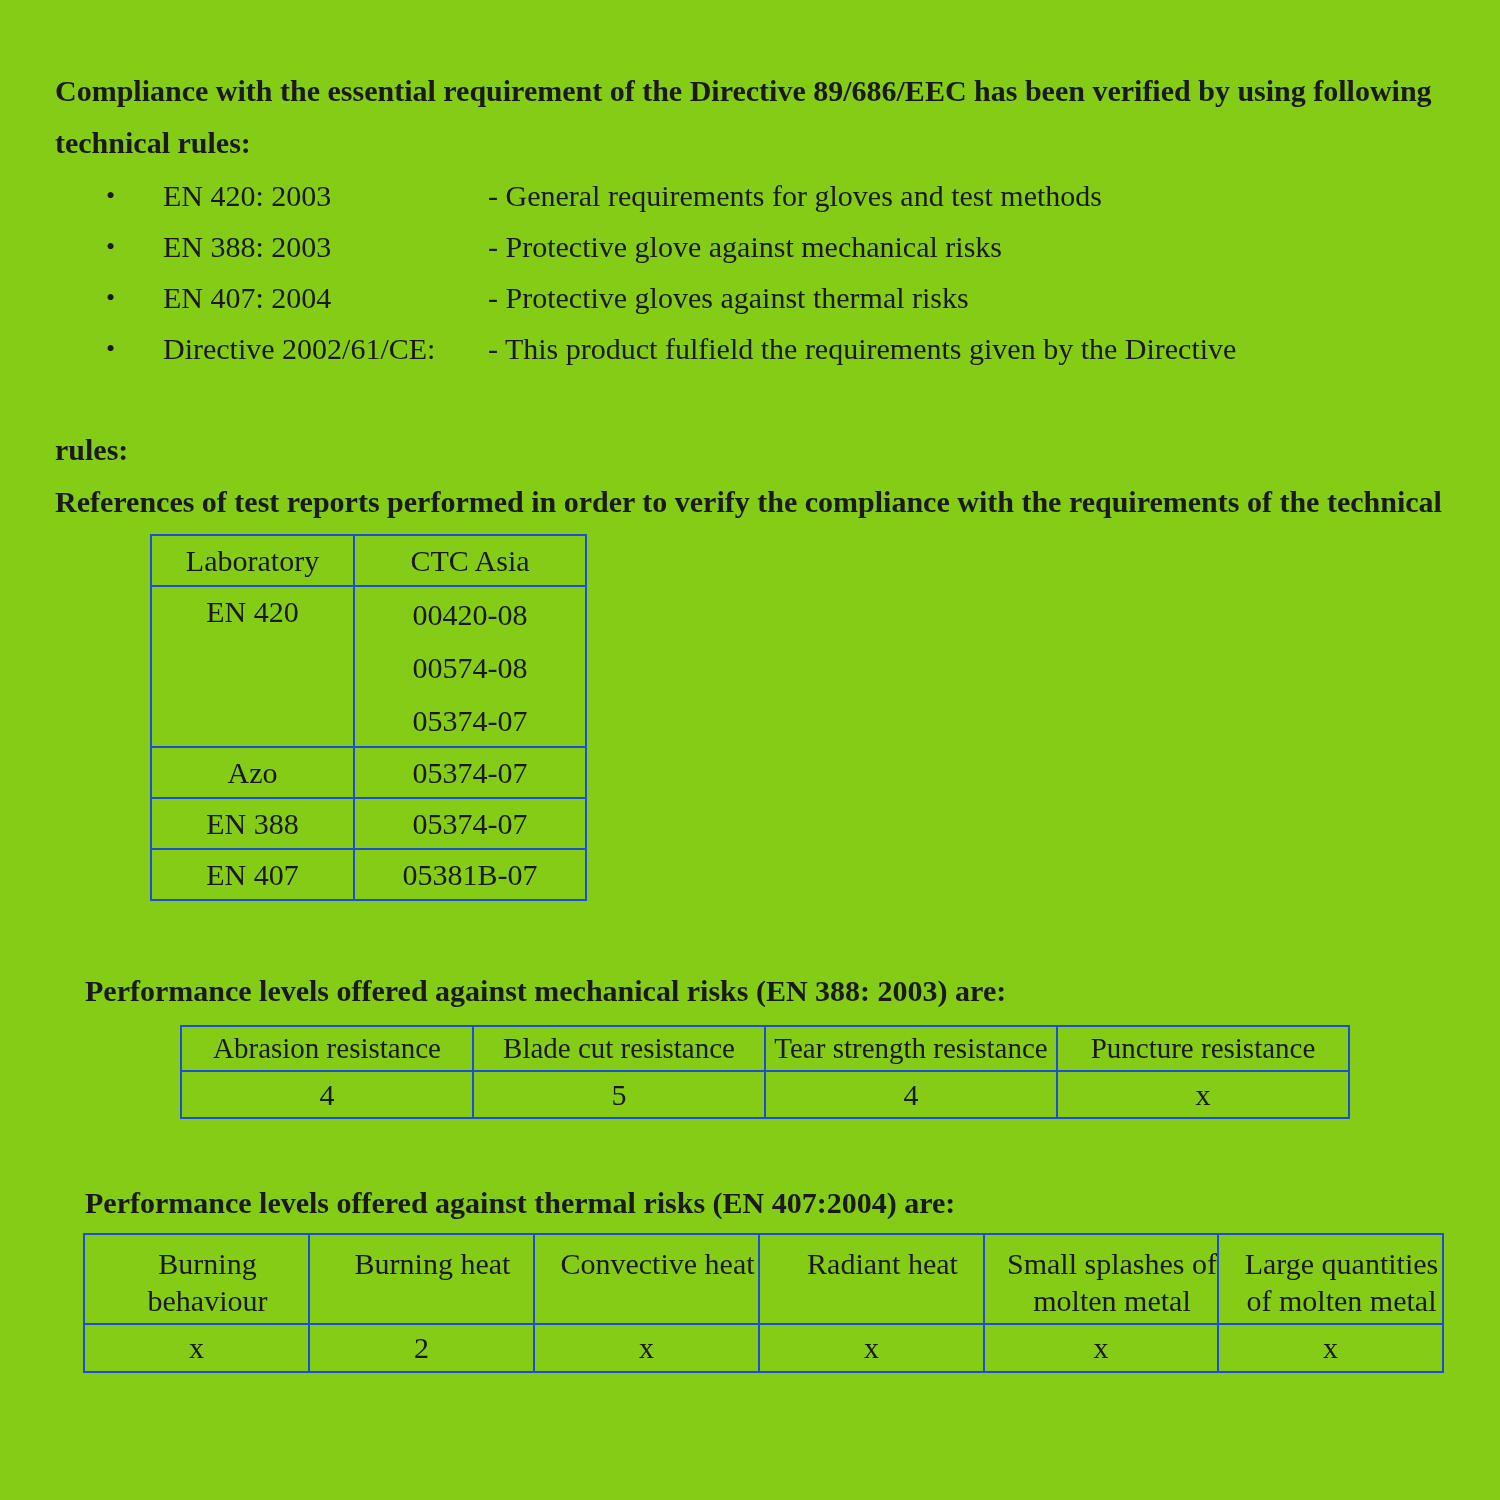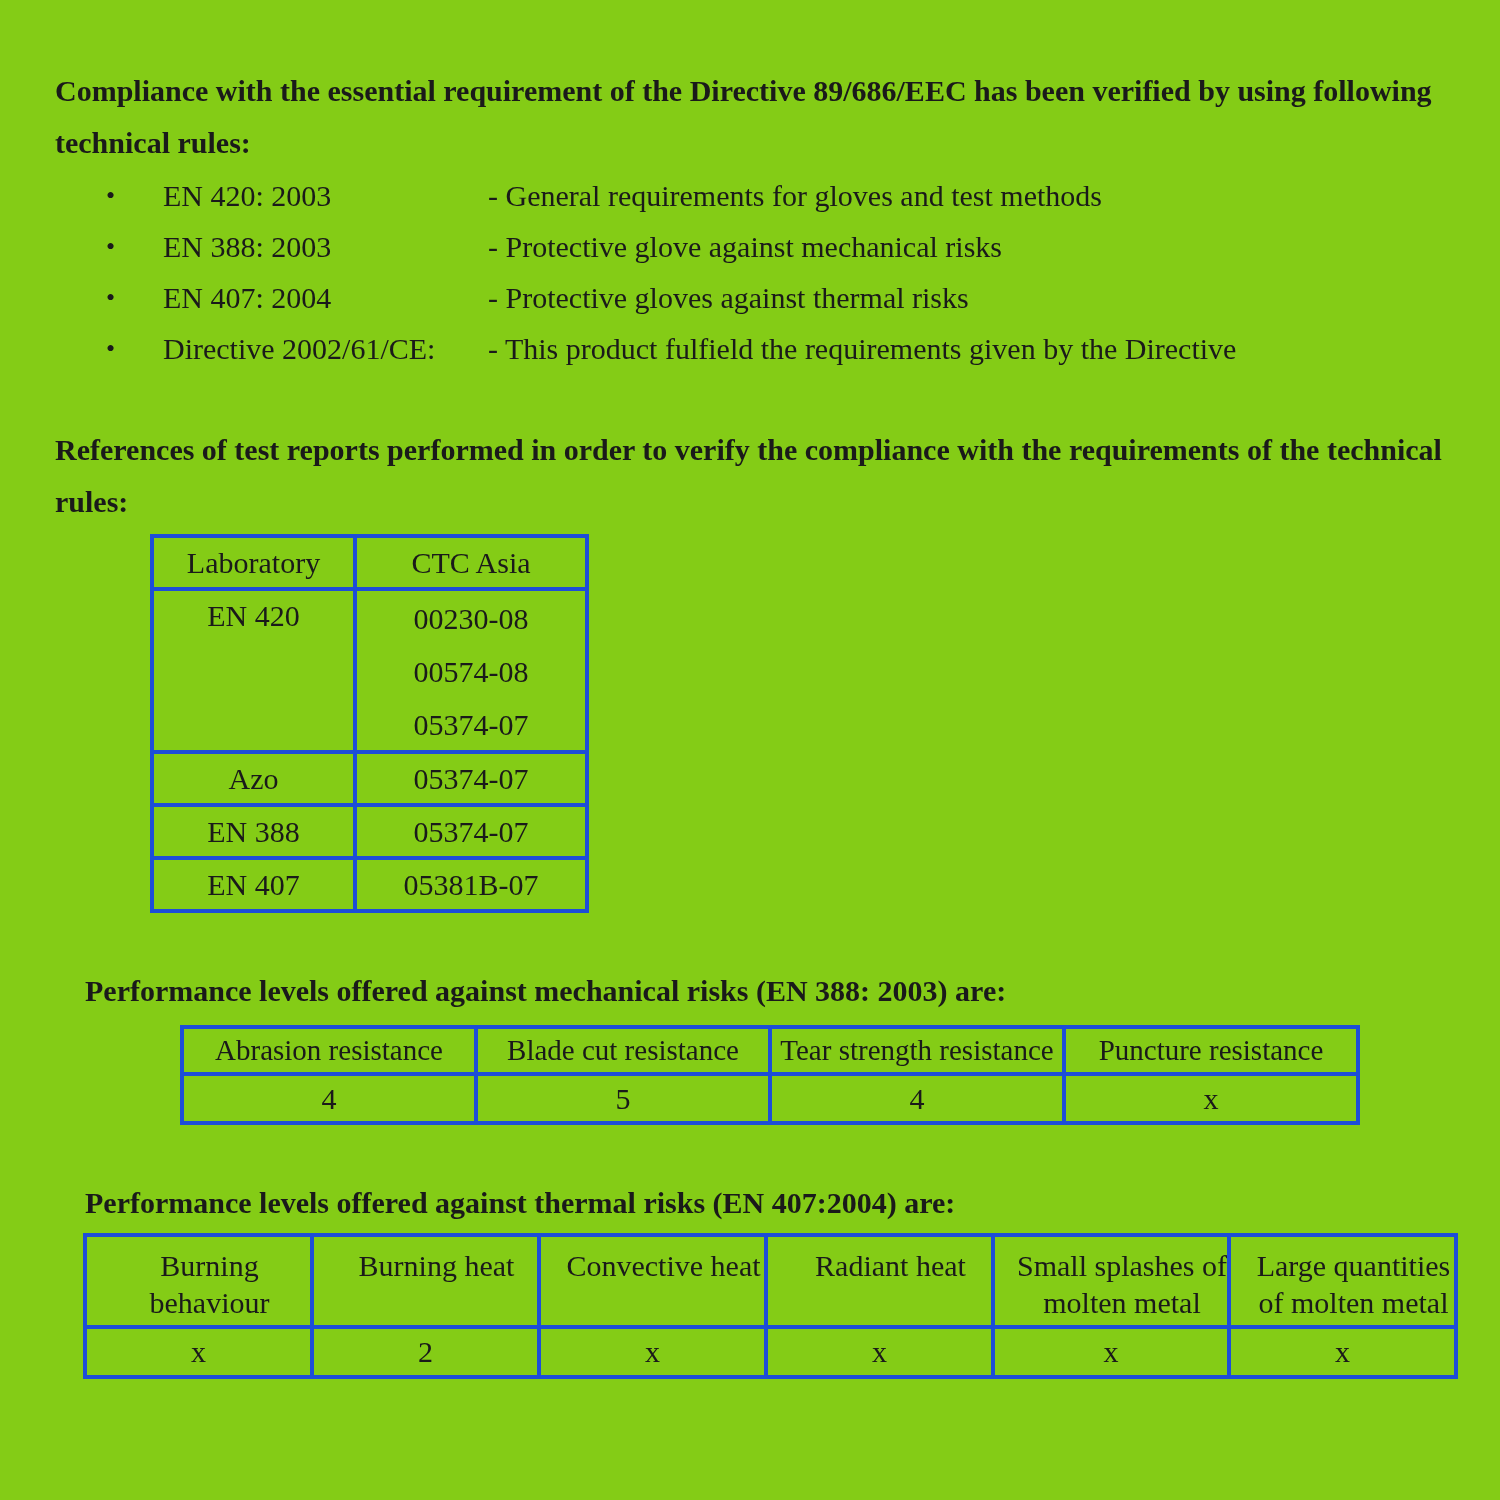--- a/index.html
+++ b/index.html
@@ -38,21 +38,21 @@
   .rule-name   { position: absolute; left: 163px; top: 0; white-space: nowrap; }
   .rule-desc   { position: absolute; left: 488px; top: 0; white-space: nowrap; }
 
   table {
     border-collapse: collapse;
     table-layout: fixed;
     font-size: 30px;
     color: #1a1a1a;
   }
   td {
-    border: 4px solid #1d4ed8;
+    border: 2px solid #1d4ed8;
     text-align: center;
     vertical-align: middle;
     padding: 0;
     overflow: hidden;
   }
 
   .lab-table { left: 150px; top: 534px; }
   .lab-table .col-label { width: 203px; }
   .lab-table .col-report { width: 232px; }
   .lab-table .hdr-row td { height: 49px; }
@@ -105,38 +105,38 @@
     <span class="rule-name">EN 407: 2004</span>
     <span class="rule-desc">- Protective gloves against thermal risks</span>
   </div>
   <div class="abs rule-row" style="top:329px">
     <span class="rule-bullet">•</span>
     <span class="rule-name">Directive 2002/61/CE:</span>
     <span class="rule-desc">- This product fulfield the requirements given by the Directive</span>
   </div>
 
   <div class="abs references-heading">
+    <div>rules:</div>
     <div>References of test reports performed in order to verify the compliance with the requirements of the technical</div>
-    <div>rules:</div>
   </div>
 
   <table class="abs lab-table">
     <colgroup>
         <col class="col-label">
         <col class="col-report">
       </colgroup>
     <tbody>
         <tr class="hdr-row">
       <td>Laboratory</td>
       <td>CTC Asia</td>
     </tr>
     <tr class="tall-row">
       <td class="label-cell">EN 420</td>
       <td class="reports-cell">
-        <div>00230-08</div>
+        <div>00420-08</div>
         <div>00574-08</div>
         <div>05374-07</div>
       </td>
     </tr>
     <tr class="row-s">
       <td>Azo</td>
       <td>05374-07</td>
     </tr>
     <tr class="row-s">
       <td>EN 388</td>

